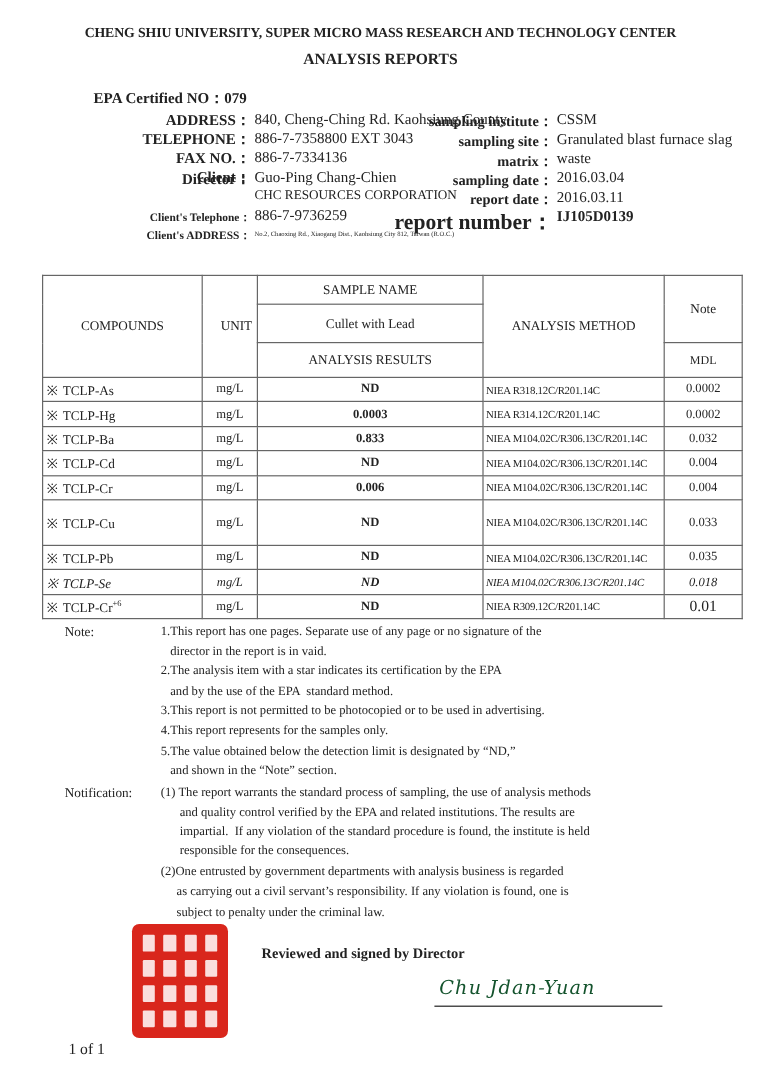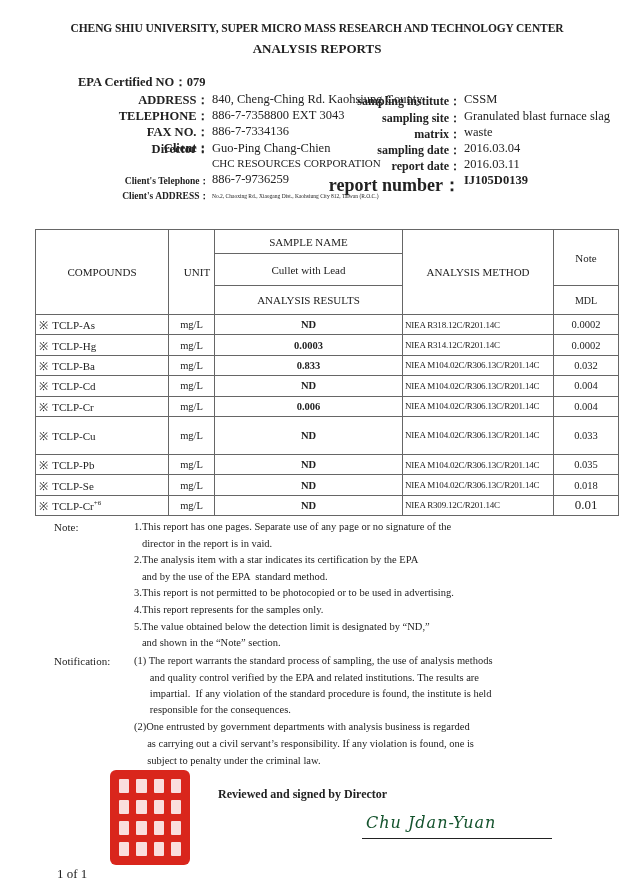--- a/index.html
+++ b/index.html
@@ -143,21 +143,21 @@
         <td class="method">NIEA M104.02C/R306.13C/R201.14C</td>
         <td style="font-size:10.5px;">0.033</td>
       </tr>
       <tr style="height: 20.4px;">
         <td class="compname"><span class="star">※</span><span>TCLP-Pb</span><sup></sup></td>
         <td style="font-size:10.5px;">mg/L</td>
         <td class="result" style="font-size:10.5px;">ND</td>
         <td class="method">NIEA M104.02C/R306.13C/R201.14C</td>
         <td style="font-size:10.5px;">0.035</td>
       </tr>
-      <tr style="height: 20.4px;">
+      <tr style="height: 20.4px; font-style: italic;">
         <td class="compname"><span class="star">※</span><span>TCLP-Se</span><sup></sup></td>
         <td style="font-size:10.5px;">mg/L</td>
         <td class="result" style="font-size:10.5px;">ND</td>
         <td class="method">NIEA M104.02C/R306.13C/R201.14C</td>
         <td style="font-size:10.5px;">0.018</td>
       </tr>
       <tr style="height: 20.4px;">
         <td class="compname"><span class="star">※</span><span>TCLP-Cr</span><sup>+6</sup></td>
         <td style="font-size:10.5px;">mg/L</td>
         <td class="result" style="font-size:10.5px;">ND</td>

